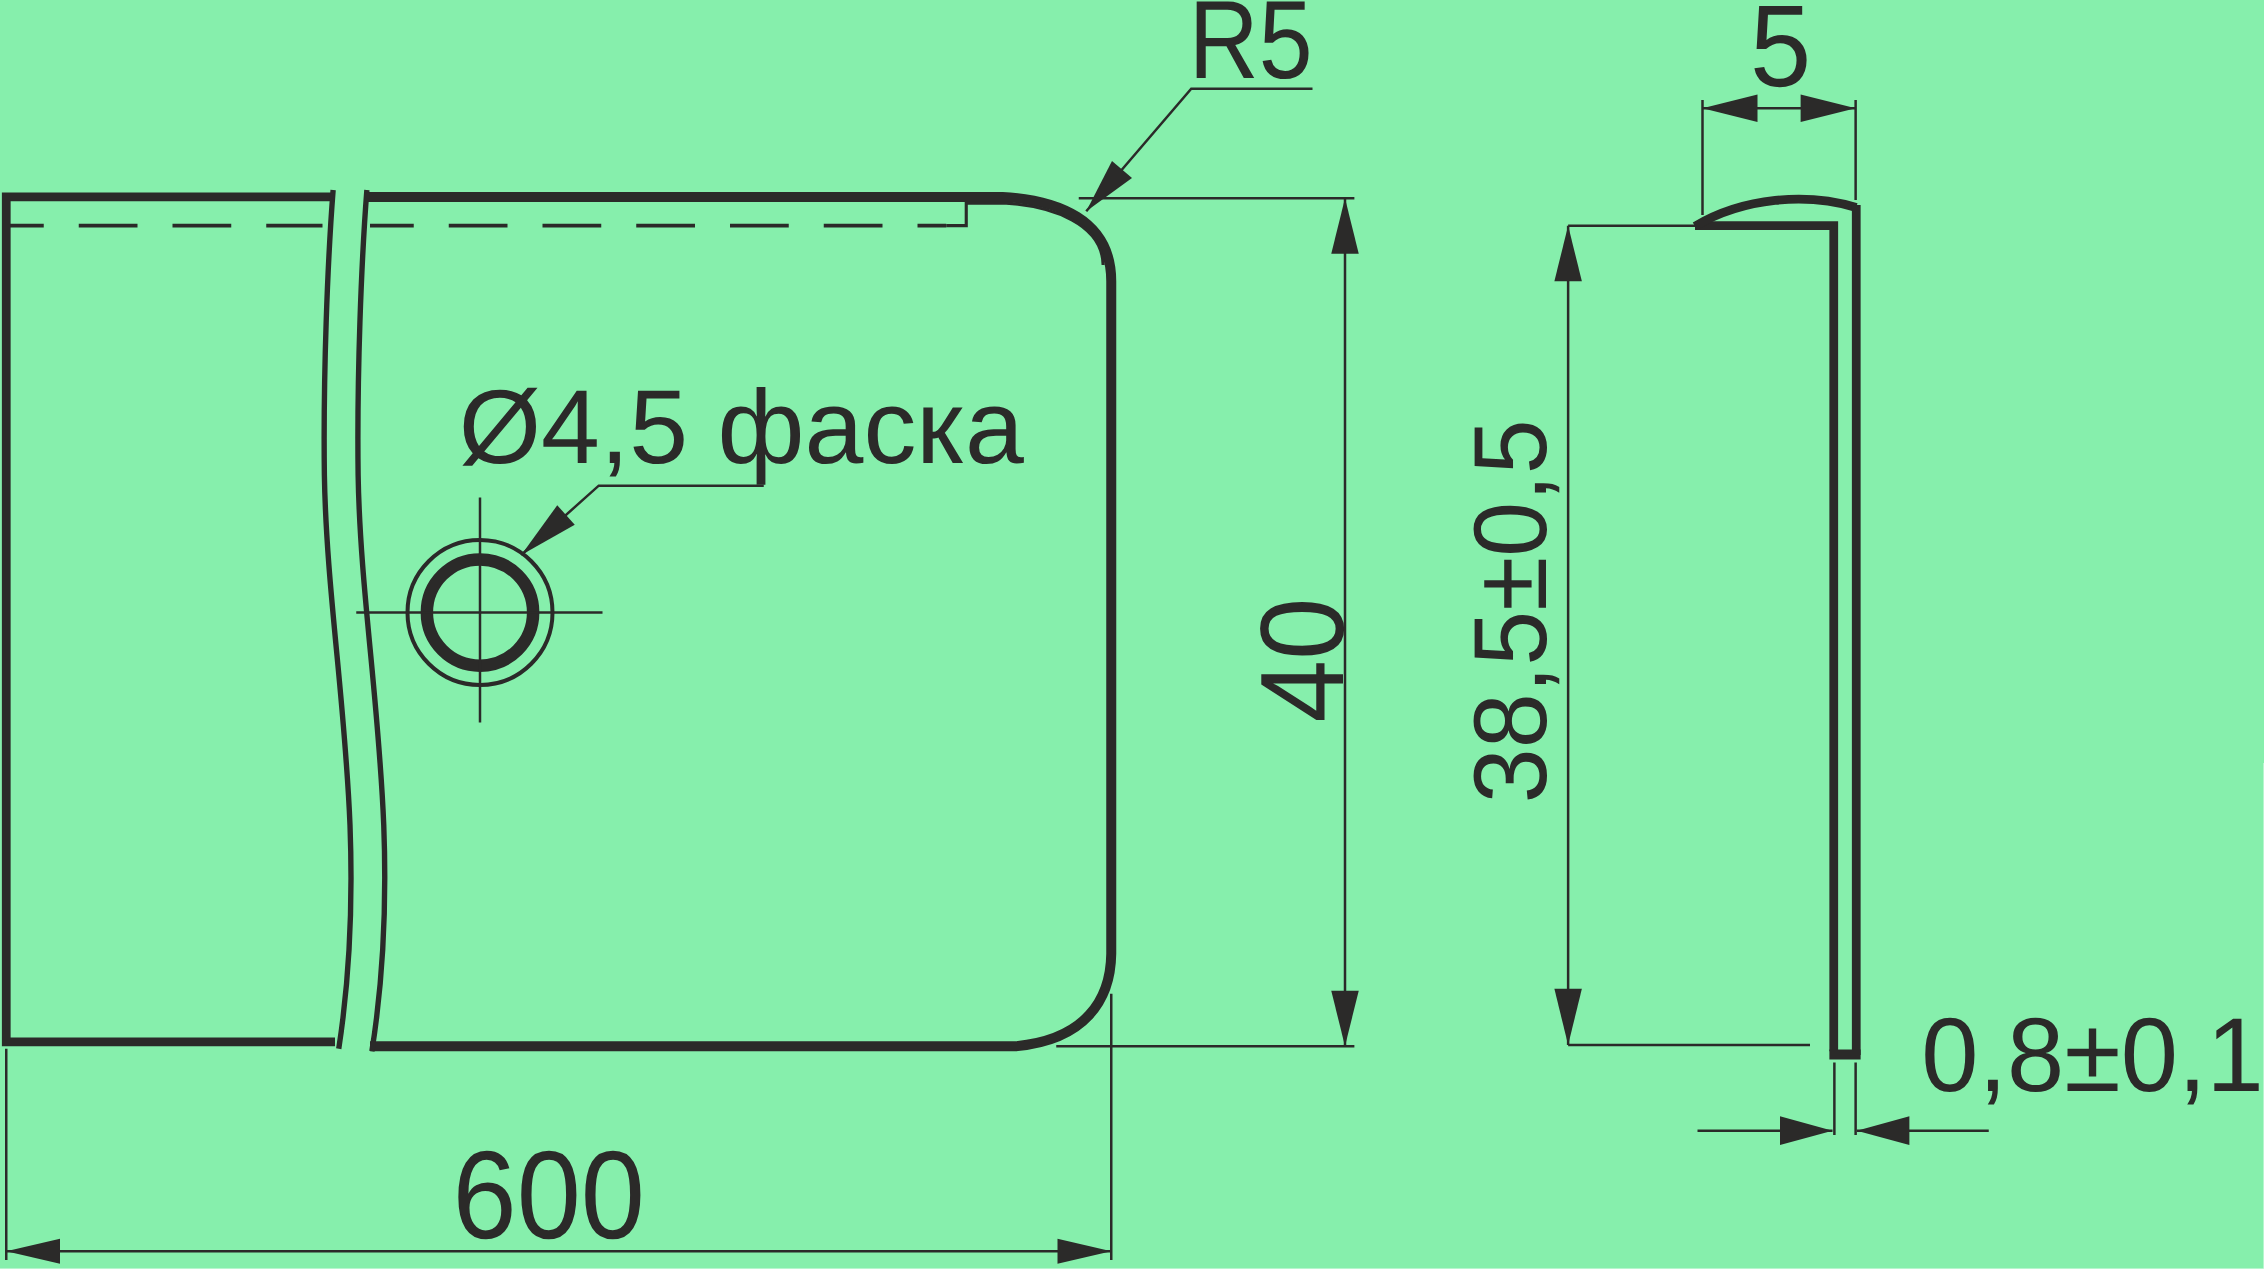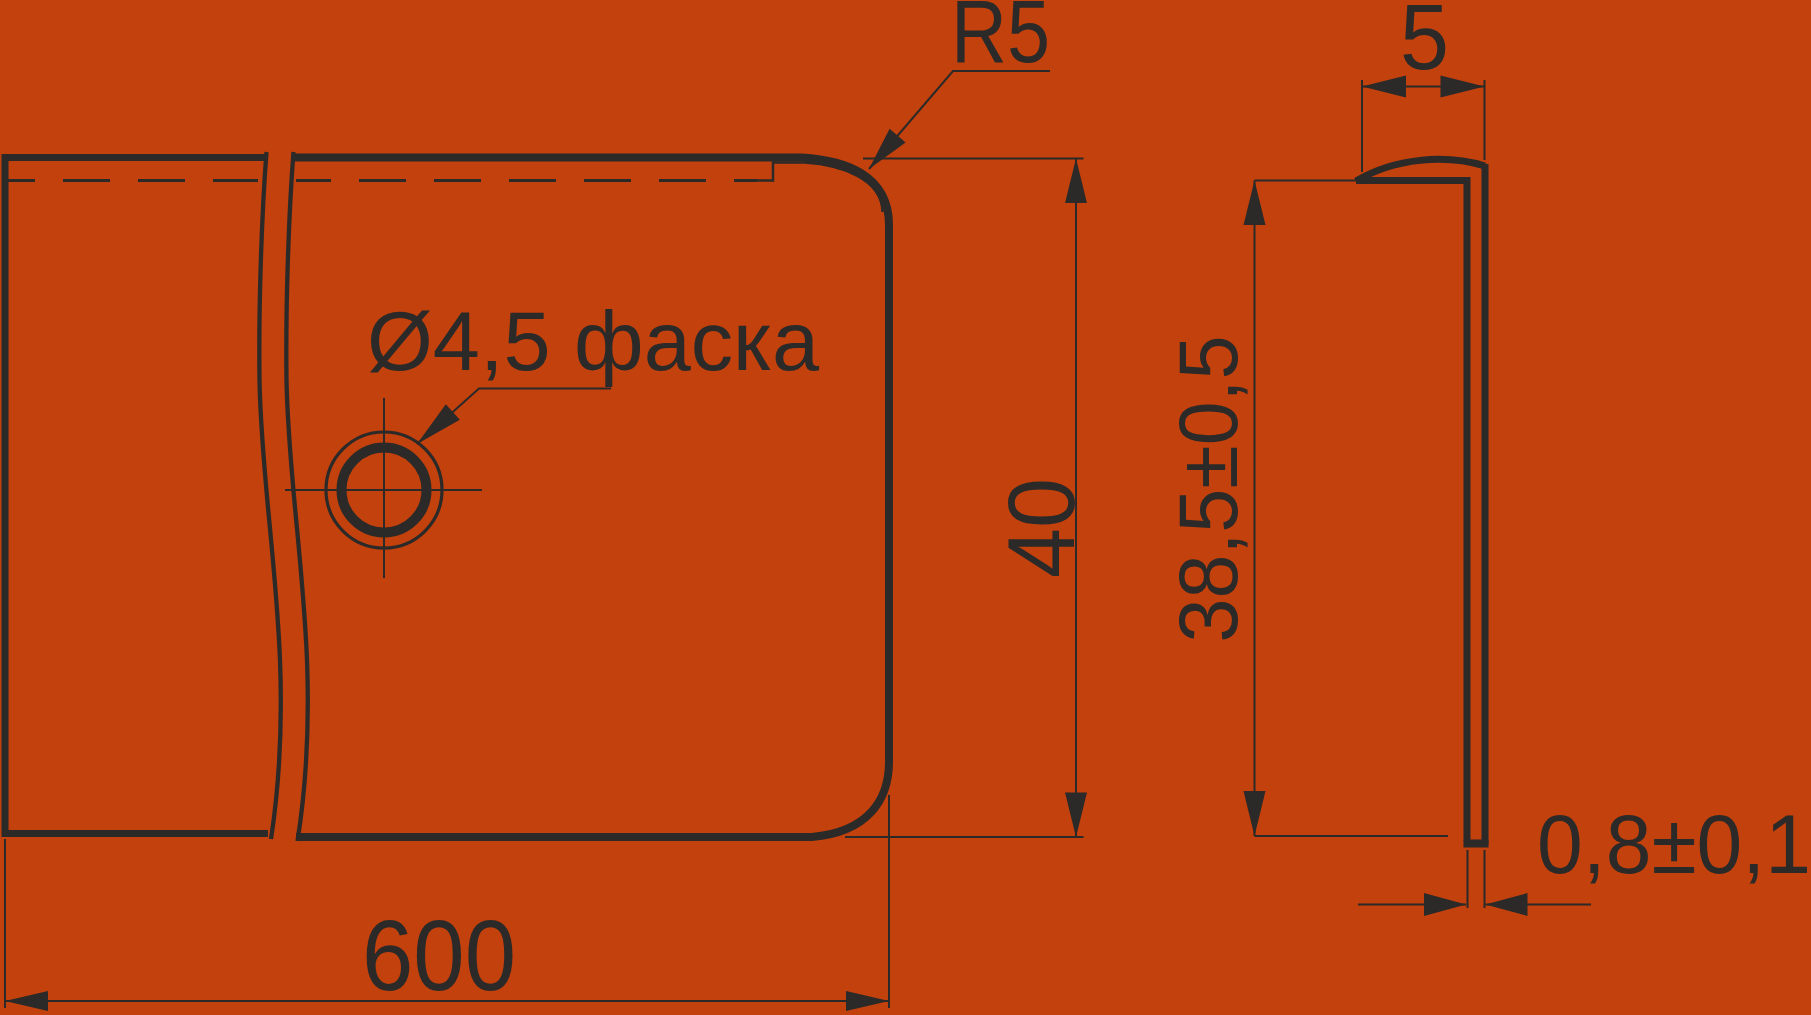--- a/index.html
+++ b/index.html
@@ -1,16 +1,16 @@
 <!DOCTYPE html>
 <html><head>
 <meta charset="utf-8">
 <style>
   html,body{margin:0;padding:0;background:#ffffff;}
-  .page{position:relative;width:1811px;height:1015px;background:#c2410c;overflow:hidden;}
+  .page{position:relative;width:1811px;height:1015px;background:#86efac;overflow:hidden;}
   svg text{font-family:"Liberation Sans",sans-serif;fill:#2b2a29;}
 </style>
 </head>
 <body>
 
 <div class="page">
 <svg width="1811" height="1015" viewBox="0 0 1811 1015">
   <g stroke="#2b2a29" fill="none" stroke-linecap="butt">
 
     <path d="M267.5,157.5 L5,157.5 L5,833.5 L268,833.5" stroke-width="7"></path>

